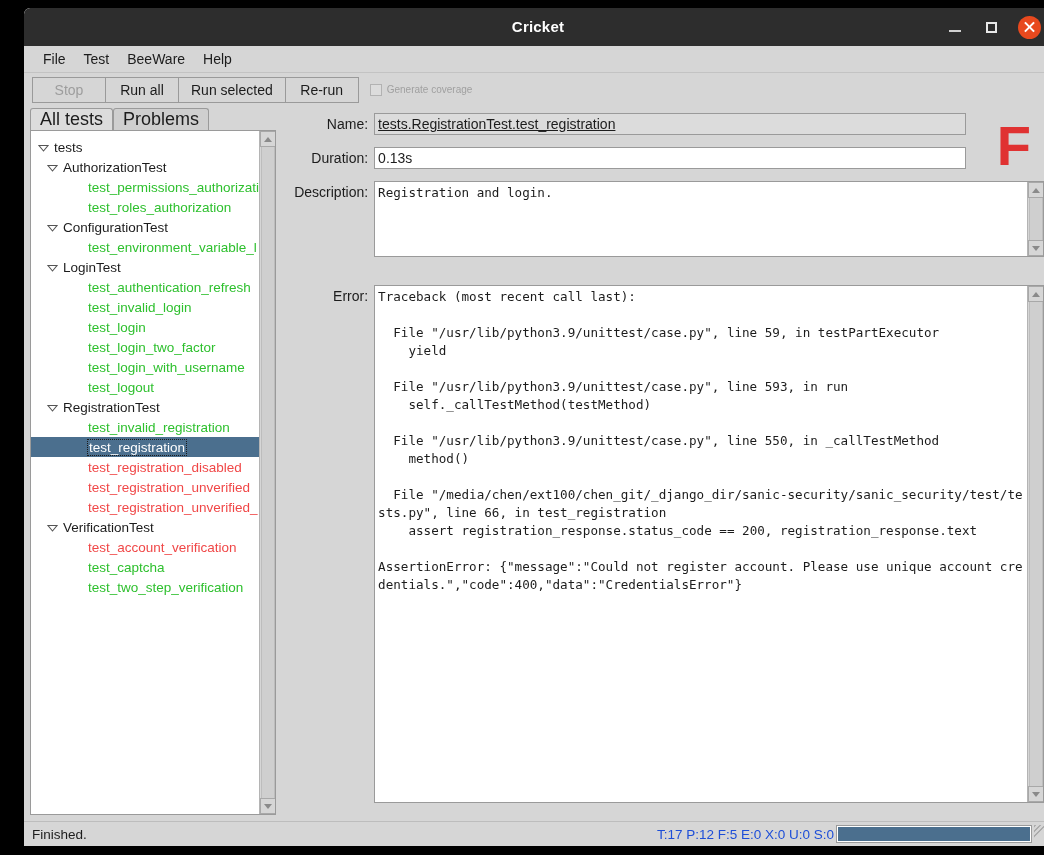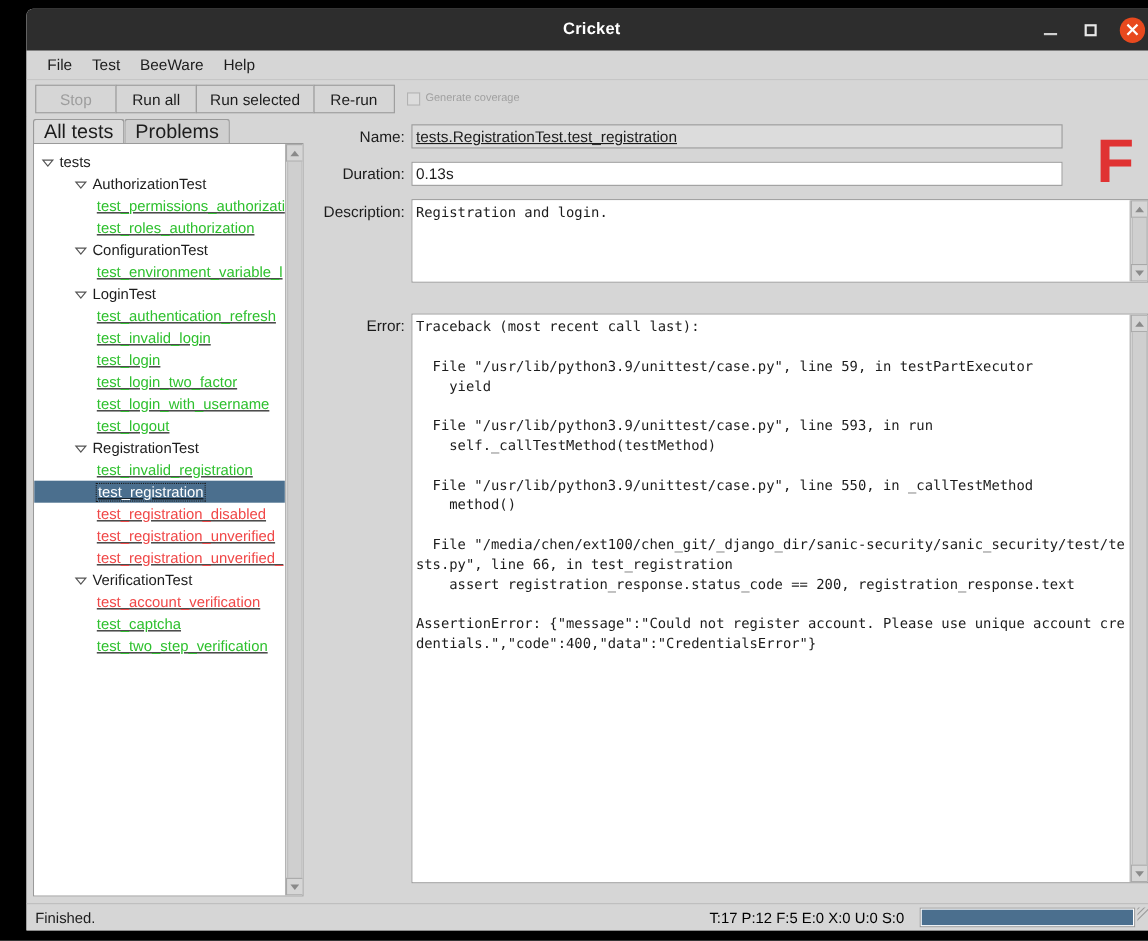--- a/index.html
+++ b/index.html
@@ -215,22 +215,22 @@
     width: 13px; height: 13px;
     margin-right: 4px;
     flex: 0 0 13px;
     position: relative;
   }
   .expander svg { display: block; }
   .tree-label { color: #1c1c1c; }
   .tree-label.pass { color: #2ec02e; }
   .tree-label.fail { color: #f04747; }
   .ind-0 { padding-left: 6px; }
-  .ind-1 { padding-left: 36px; }
-  .ind-2 { padding-left: 57px; text-decoration: underline; }
+  .ind-1 { padding-left: 15px; }
+  .ind-2 { padding-left: 57px; }
 
   
   .vscroll {
     width: 16px;
     flex: 0 0 16px;
     background: #d6d6d6;
     border-left: 1px solid #b4b4b4;
     display: flex;
     flex-direction: column;
     justify-content: space-between;
@@ -357,22 +357,22 @@
     position: relative;
   }
   #status-text {
     font-size: 13.5px;
     color: #1c1c1c;
     flex: 0 0 auto;
   }
   #status-spacer { flex: 1 1 auto; }
   #status-counts {
     font-size: 13.5px;
-    color: #000000;
-    margin-right: 14px;
+    color: #1d4ed8;
+    margin-right: 2px;
     white-space: nowrap;
   }
   #progress-outer {
     width: 196px;
     height: 18px;
     background: #ffffff;
     border: 1px solid #9a9a9a;
     padding: 1px;
     flex: 0 0 196px;
   }

